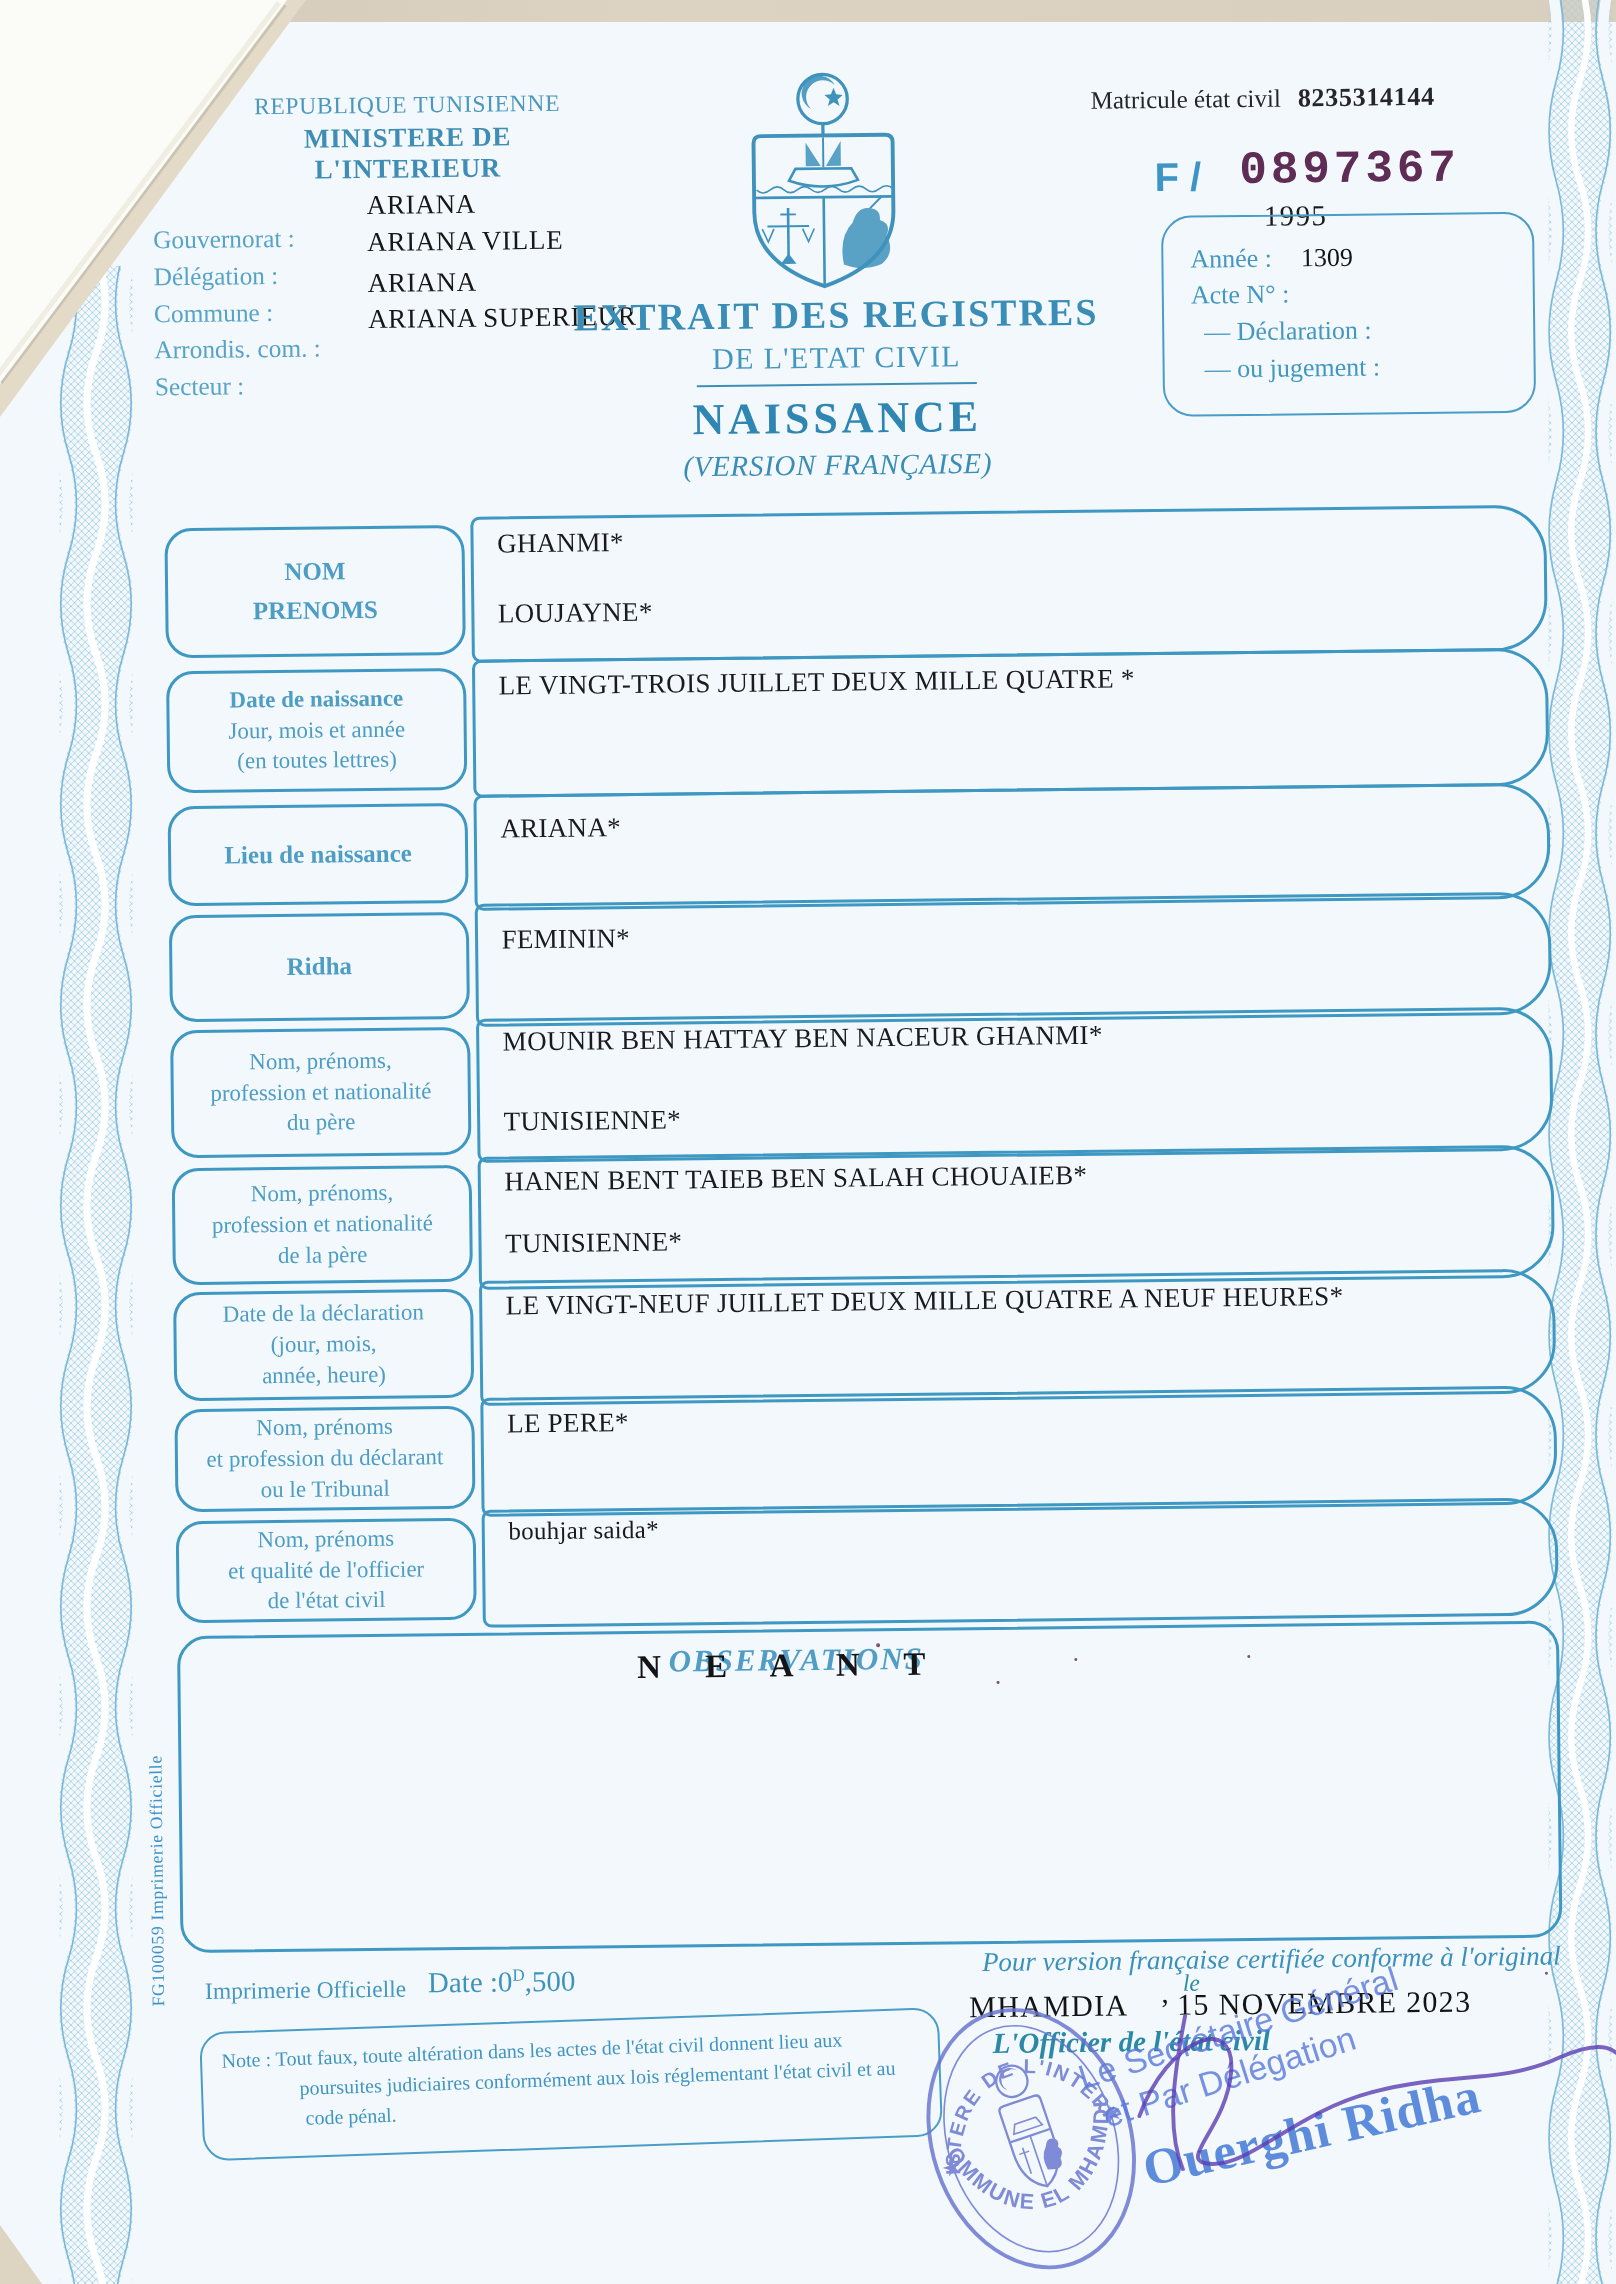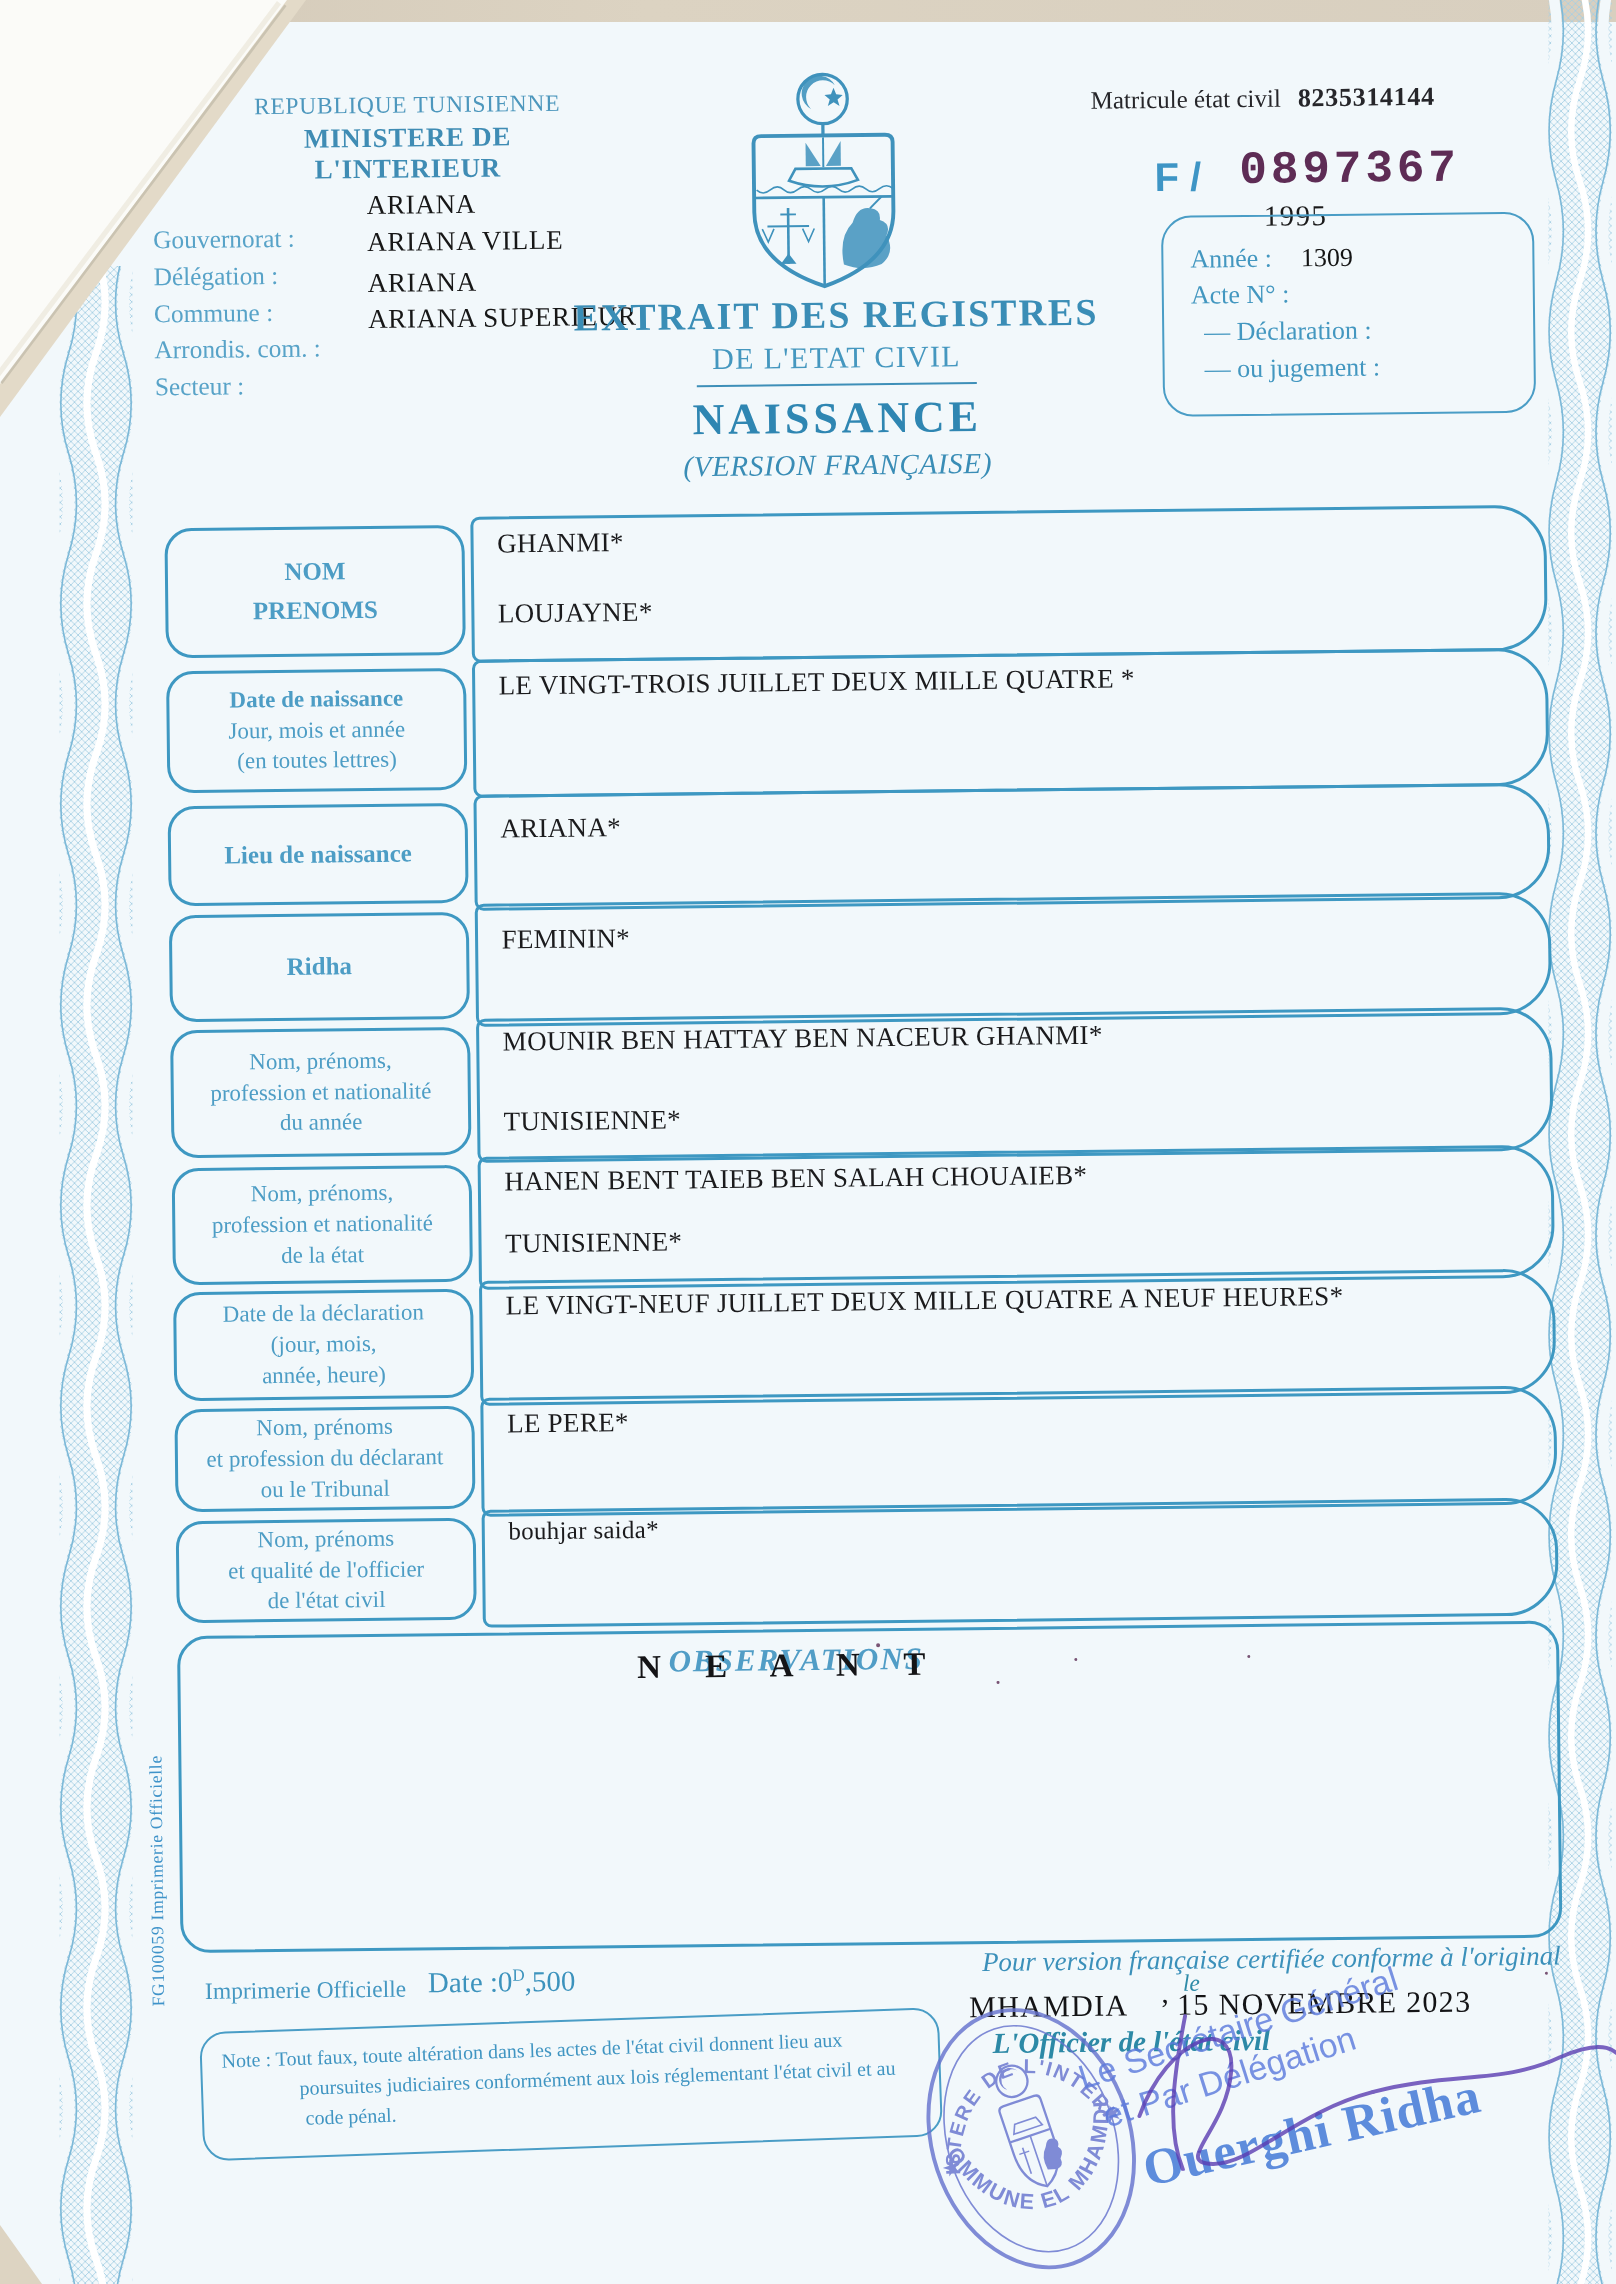--- a/index.html
+++ b/index.html
@@ -241,33 +241,33 @@
       </div>
       <div class="vbox">
         <span class="vline v1">FEMININ*</span>
       </div>
     </div>
 
     <div class="row r5">
       <div class="lbox">
         <span>Nom, prénoms,</span>
         <span>profession et nationalité</span>
-        <span>du année</span>
+        <span>du père</span>
       </div>
       <div class="vbox">
         <span class="vline v1">MOUNIR BEN HATTAY BEN NACEUR GHANMI*</span>
         <span class="vline v2">TUNISIENNE*</span>
       </div>
     </div>
 
     <div class="row r6">
       <div class="lbox">
         <span>Nom, prénoms,</span>
         <span>profession et nationalité</span>
-        <span>de la état</span>
+        <span>de la père</span>
       </div>
       <div class="vbox">
         <span class="vline v1">HANEN BENT TAIEB BEN SALAH CHOUAIEB*</span>
         <span class="vline v2">TUNISIENNE*</span>
       </div>
     </div>
 
     <div class="row r7">
       <div class="lbox">
         <span>Date de la déclaration</span>

